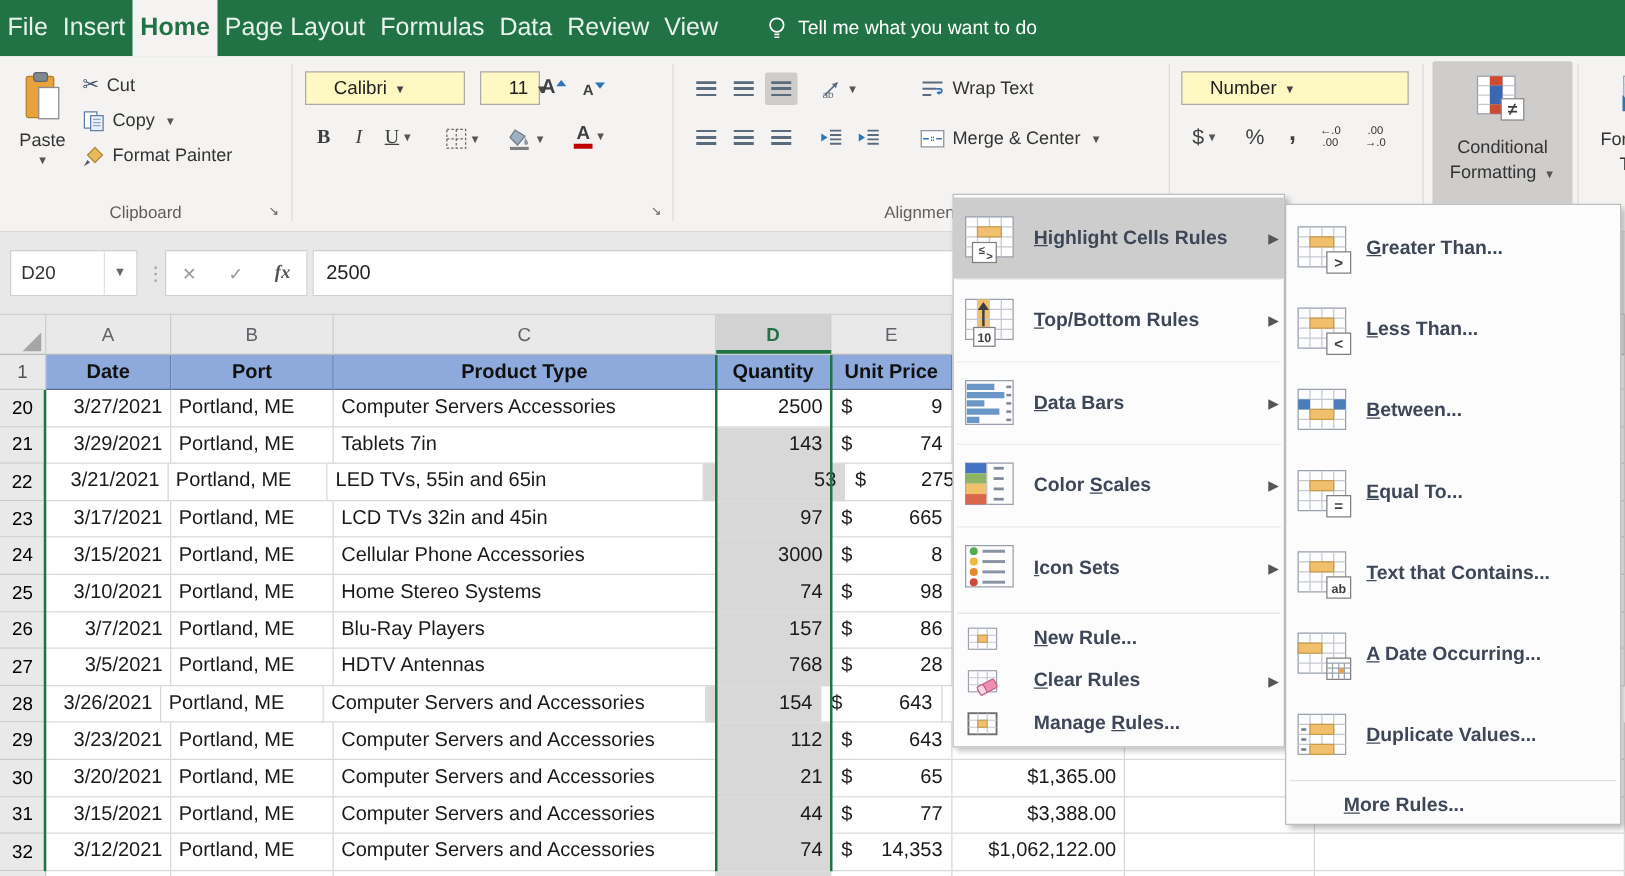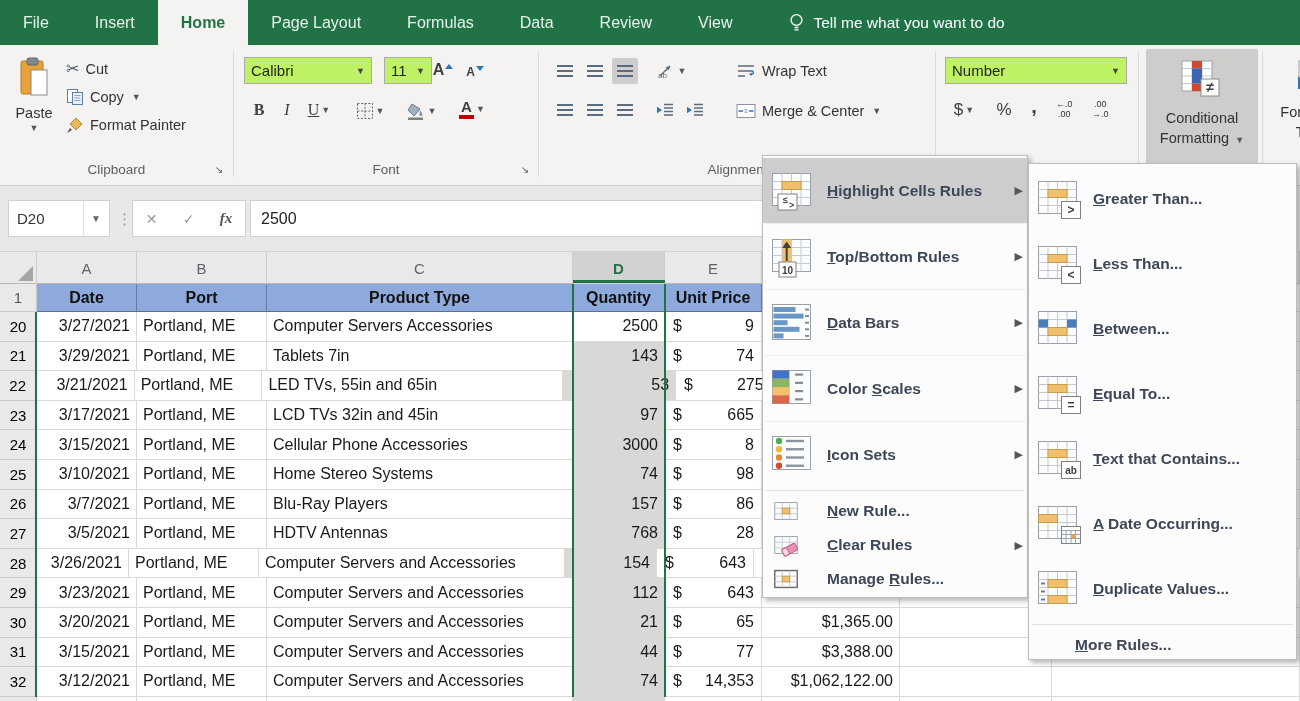--- a/index.html
+++ b/index.html
@@ -3,37 +3,37 @@
 <meta charset="utf-8">
 <style>
   *{box-sizing:border-box;margin:0;padding:0}
   html,body{background:#fff}
   #app{position:relative;width:1300px;height:701px;overflow:hidden;
        font-family:"Liberation Sans",sans-serif;background:#fff;font-size:14px;color:#222}
 
   
   .tabbar{position:absolute;left:0;top:0;width:1300px;height:45px;background:#217346;display:flex;align-items:stretch}
   .tabs{display:flex;align-items:stretch}
-  .tab{color:#E8F2EC;font-size:16px;display:flex;align-items:center;padding:0 23px;cursor:default}
+  .tab{color:#E8F2EC;font-size:20px;display:flex;align-items:center;padding:0 6px;cursor:default}
   .tab.active{background:#F4F3F1;color:#217346;font-weight:bold}
   .tellme{display:flex;align-items:center;gap:9px;color:#fff;font-size:15.5px;margin-left:34px}
 
   
   .ribbon{position:absolute;left:0;top:45px;width:1300px;height:141px;background:#F4F3F1;border-bottom:1px solid #D2D0CE}
   .rgroup{position:absolute;top:0;height:141px}
   .vsep{position:absolute;top:6px;height:126px;width:1px;background:#DEDCDA}
   .glabel{position:absolute;top:117px;left:0;right:0;text-align:center;font-size:13.5px;color:#605E5C;white-space:nowrap;overflow:hidden}
   .launcher{position:absolute;top:117px;font-size:10px;color:#5f5f5f;width:14px;height:14px;line-height:14px;text-align:center;border:1px solid transparent}
   .paste-btn{position:absolute;left:6px;top:6px;width:56px;height:106px;display:flex;flex-direction:column;align-items:center;justify-content:flex-start;padding-top:6px;border-radius:2px}
   .pb-label{font-size:14.5px;color:#333;margin-top:6px}
   .pb-arrow{font-size:9px;color:#555;margin-top:2px}
   .small-cmd{position:absolute;left:66px;height:24px;display:flex;align-items:center;gap:6px;font-size:14.5px;color:#333;white-space:nowrap}
   .mini-arrow{font-size:9px;color:#555;margin-left:2px}
   .scissors{font-size:16px;color:#44546A;line-height:1}
-  .combo{background:#bef264;border:1px solid #ABABAB;display:flex;align-items:center;justify-content:space-between;padding:0 6px;font-size:15px;color:#222;position:absolute;height:27px}
+  .combo{background:#fef9c3;border:1px solid #ABABAB;display:flex;align-items:center;justify-content:flex-start;padding:0 22px;font-size:15px;color:#222;position:absolute;height:27px}
   .combo .ar{font-size:9px;color:#444;margin-left:6px}
   .icbtn{position:absolute;height:26px;min-width:26px;display:flex;align-items:center;justify-content:center;border-radius:2px;color:#404040}
   .icbtn.pressed{background:#CFCDCB}
   .bld{font-weight:bold;font-size:16px;font-family:"Liberation Serif",serif}
   .itl{font-style:italic;font-size:16px;font-family:"Liberation Serif",serif}
   .unl{font-size:16px;text-decoration:underline;font-family:"Liberation Serif",serif}
   .ga{font-weight:bold;font-size:16px}
   .ga2{font-weight:bold;font-size:12px}
   .tri{width:0;height:0;border-left:4px solid transparent;border-right:4px solid transparent;margin-left:1px;margin-bottom:8px}
   .tri.up{border-bottom:5px solid #2E75B6}
@@ -195,21 +195,20 @@
         </svg>
           <span class="mini-arrow">▼</span>
       </div>
       <div class="icbtn" style="left:218px;top:51px;min-width:40px">
         <span class="fc">
             <span>A</span>
             <i></i>
           </span>
         <span class="mini-arrow">▼</span>
       </div>
-      <div class="glabel">Font</div>
       <div class="launcher" style="left:284px">↘</div>
     </div>
     <div class="vsep" style="left:538px"></div>
 
     <div class="rgroup" style="left:540px;width:395px">
       <div class="icbtn" style="left:12px;top:13px">
           <span class="lns"></span>
         </div>
       <div class="icbtn" style="left:42px;top:13px">
           <span class="lns"></span>

